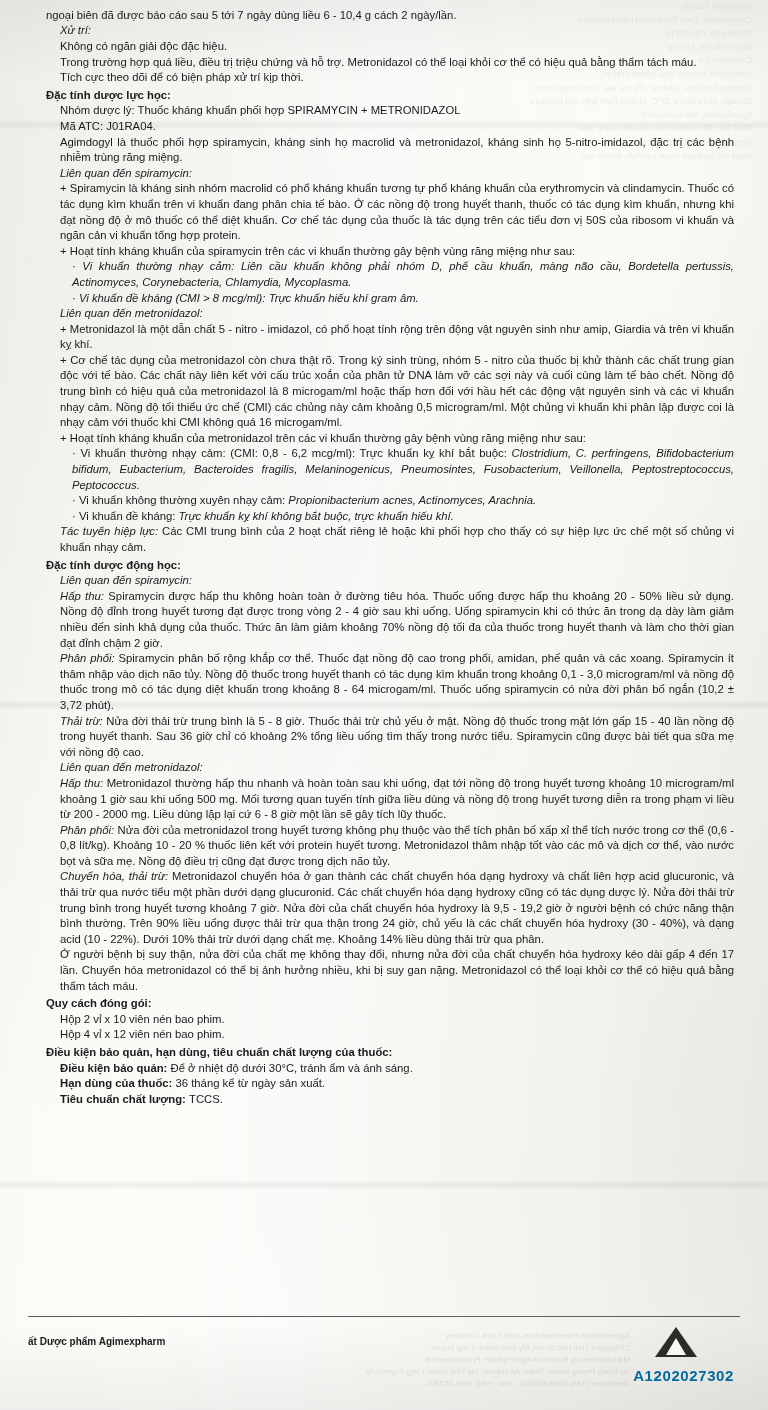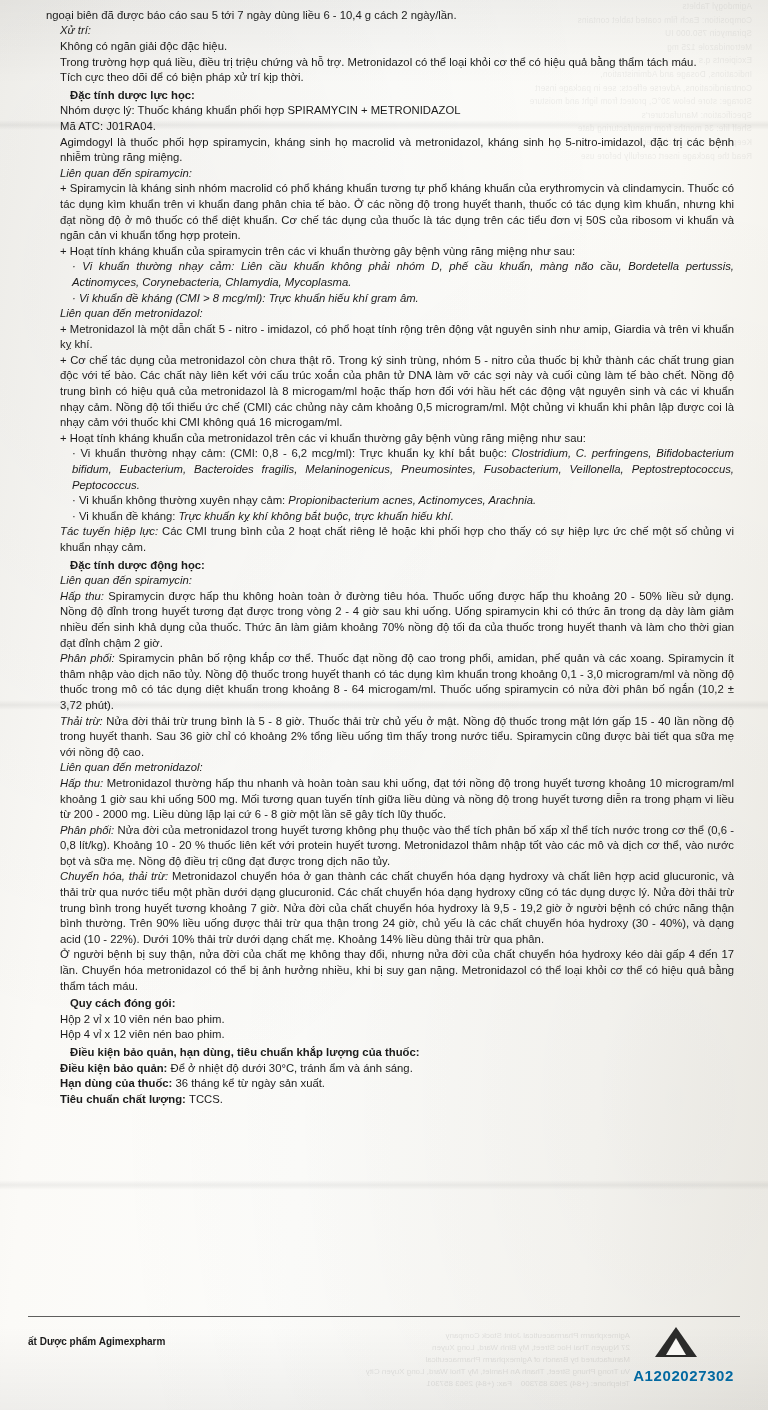--- a/index.html
+++ b/index.html
@@ -61,21 +61,20 @@
   p {
     margin: 0;
   }
   .i { font-style: italic; }
   .b { font-weight: bold; }
   .ind1 { padding-left: 14px; }
   .ind2 { padding-left: 26px; }
   .sec-head {
     font-weight: bold;
     margin-top: 2px;
-    margin-left: 24px;
   }
   .sub-head {
     font-style: italic;
     padding-left: 14px;
   }
   .tight { line-height: 15.4px; }
 
   
   .rule {
     position: absolute;
@@ -194,21 +193,21 @@
   <p class="sub-head">Liên quan đến metronidazol:</p>
   <p class="ind1"><span class="i">Hấp thu: </span><span>Metronidazol thường hấp thu nhanh và hoàn toàn sau khi uống, đạt tới nồng độ trong huyết tương khoảng 10 microgram/ml khoảng 1 giờ sau khi uống 500 mg. Mối tương quan tuyến tính giữa liều dùng và nồng độ trong huyết tương diễn ra trong phạm vi liều từ 200 - 2000 mg. Liều dùng lặp lại cứ 6 - 8 giờ một lần sẽ gây tích lũy thuốc.</span></p>
   <p class="ind1"><span class="i">Phân phối: </span><span>Nửa đời của metronidazol trong huyết tương không phụ thuộc vào thể tích phân bố xấp xỉ thể tích nước trong cơ thể (0,6 - 0,8 lít/kg). Khoảng 10 - 20 % thuốc liên kết với protein huyết tương. Metronidazol thâm nhập tốt vào các mô và dịch cơ thể, vào nước bọt và sữa mẹ. Nồng độ điều trị cũng đạt được trong dịch não tủy.</span></p>
   <p class="ind1"><span class="i">Chuyển hóa, thải trừ: </span><span>Metronidazol chuyển hóa ở gan thành các chất chuyển hóa dạng hydroxy và chất liên hợp acid glucuronic, và thải trừ qua nước tiểu một phần dưới dạng glucuronid. Các chất chuyển hóa dạng hydroxy cũng có tác dụng dược lý. Nửa đời thải trừ trung bình trong huyết tương khoảng 7 giờ. Nửa đời của chất chuyển hóa hydroxy là 9,5 - 19,2 giờ ở người bệnh có chức năng thận bình thường. Trên 90% liều uống được thải trừ qua thận trong 24 giờ, chủ yếu là các chất chuyển hóa hydroxy (30 - 40%), và dạng acid (10 - 22%). Dưới 10% thải trừ dưới dạng chất mẹ. Khoảng 14% liều dùng thải trừ qua phân.</span></p>
   <p class="ind1">Ở người bệnh bị suy thận, nửa đời của chất mẹ không thay đổi, nhưng nửa đời của chất chuyển hóa hydroxy kéo dài gấp 4 đến 17 lần. Chuyển hóa metronidazol có thể bị ảnh hưởng nhiều, khi bị suy gan nặng. Metronidazol có thể loại khỏi cơ thể có hiệu quả bằng thẩm tách máu.</p>
 
   <p class="sec-head">Quy cách đóng gói:</p>
   <p class="ind1">Hộp 2 vỉ x 10 viên nén bao phim.</p>
   <p class="ind1">Hộp 4 vỉ x 12 viên nén bao phim.</p>
 
-  <p class="sec-head">Điều kiện bảo quản, hạn dùng, tiêu chuẩn khắp lượng của thuốc:</p>
+  <p class="sec-head">Điều kiện bảo quản, hạn dùng, tiêu chuẩn chất lượng của thuốc:</p>
   <p class="ind1"><span class="b">Điều kiện bảo quản: </span><span>Để ở nhiệt độ dưới 30°C, tránh ẩm và ánh sáng.</span></p>
   <p class="ind1"><span class="b">Hạn dùng của thuốc: </span><span>36 tháng kể từ ngày sản xuất.</span></p>
   <p class="ind1"><span class="b">Tiêu chuẩn chất lượng: </span><span>TCCS.</span></p>
 
 </div>
 
 <div class="rule"></div>
 
 <div class="footer-bleed">Agimexpharm Pharmaceutical Joint Stock Company
 27 Nguyen Thai Hoc Street, My Binh Ward, Long Xuyen

